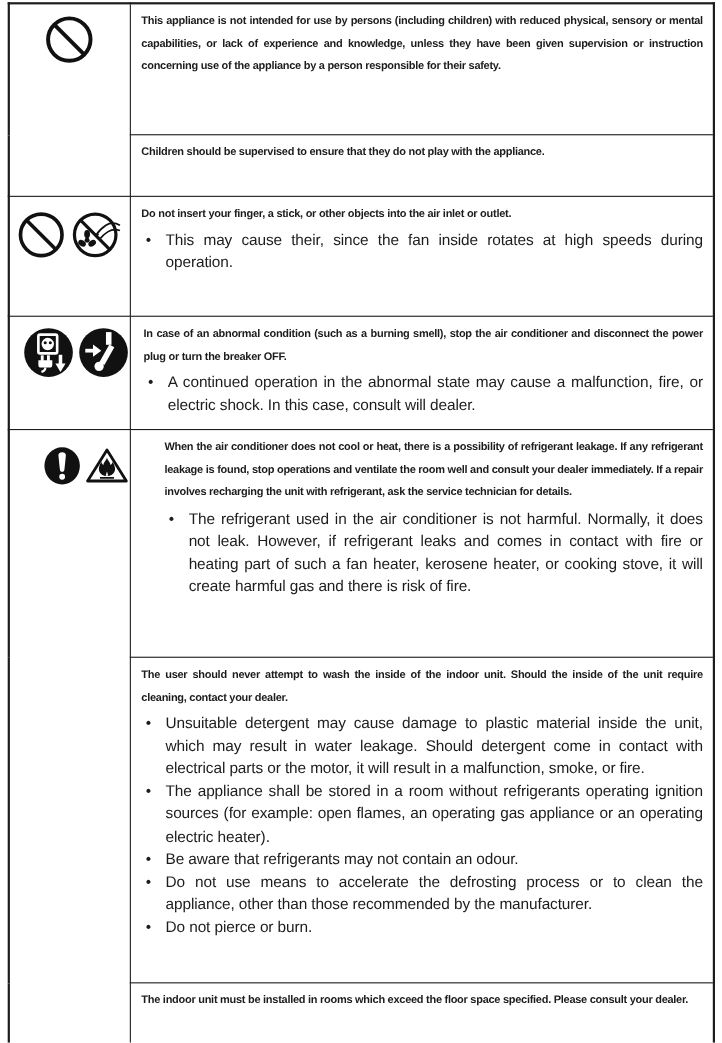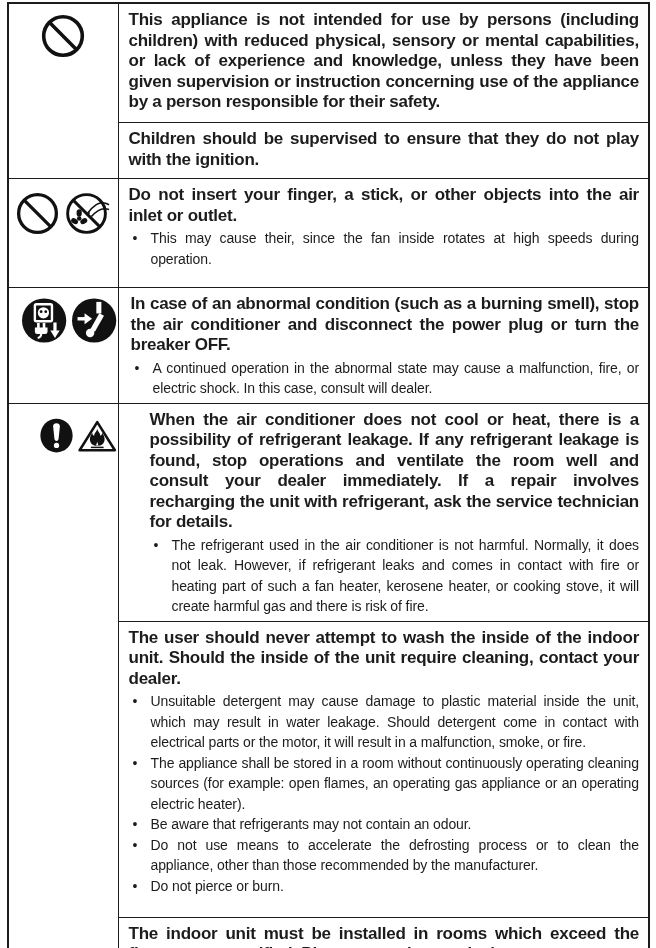--- a/index.html
+++ b/index.html
@@ -42,21 +42,21 @@
     justify-content: center;
     align-items: center;
     gap: 4px;
   }
   td.text-cell {
     padding: 6px 9px 4px 10px;
   }
   .statement {
     margin: 0;
     font-weight: 700;
-    font-size: 17px;
+    font-size: 10px;
     line-height: 20.5px;
     letter-spacing: -0.25px;
     text-align: justify;
     hyphens: auto;
   }
   .bullets { margin-top: 2px; }
   .bullet {
     display: flex;
     font-size: 14px;
     line-height: 20.5px;
@@ -98,21 +98,21 @@
             <circle cx="23" cy="23" r="19.3" fill="none" stroke="#111" stroke-width="3.6"></circle>
             <line x1="9.6" y1="9.6" x2="36.4" y2="36.4" stroke="#111" stroke-width="3.6"></line>
           </svg>
         </td>
         <td class="text-cell">
           <p class="statement">This appliance is not intended for use by persons (including children) with reduced physical, sensory or mental capabilities, or lack of experience and knowledge, unless they have been given supervision or instruction concerning use of the appliance by a person responsible for their safety.</p>
         </td>
       </tr>
       <tr class="r1b">
         <td class="text-cell">
-          <p class="statement">Children should be supervised to ensure that they do not play with the ignition.</p>
+          <p class="statement">Children should be supervised to ensure that they do not play with the appliance.</p>
         </td>
       </tr>
 
       <tr class="r2">
         <td class="icon-cell" style="padding-top:12px;">
           <div class="icon-pair">
             <svg width="45" height="45" viewBox="0 0 46 46">
               <circle cx="23" cy="23" r="19.3" fill="none" stroke="#111" stroke-width="3.4"></circle>
               <line x1="9.6" y1="9.6" x2="36.4" y2="36.4" stroke="#111" stroke-width="3.4"></line>
             </svg>
@@ -216,21 +216,21 @@
       <tr class="r4b">
         <td class="text-cell">
           <p class="statement">The user should never attempt to wash the inside of the indoor unit. Should the inside of the unit require cleaning, contact your dealer.</p>
           <div class="bullets">
             <div class="bullet">
               <span class="dot">•</span>
               <span class="btext">Unsuitable detergent may cause damage to plastic material inside the unit, which may result in water leakage. Should detergent come in contact with electrical parts or the motor, it will result in a malfunction, smoke, or fire.</span>
             </div>
             <div class="bullet">
               <span class="dot">•</span>
-              <span class="btext">The appliance shall be stored in a room without continuously operating cleaning sources (for example: open flames, an operating gas appliance or an operating electric heater).</span>
+              <span class="btext">The appliance shall be stored in a room without refrigerants operating ignition sources (for example: open flames, an operating gas appliance or an operating electric heater).</span>
             </div>
             <div class="bullet">
               <span class="dot">•</span>
               <span class="btext">Be aware that refrigerants may not contain an odour.</span>
             </div>
             <div class="bullet">
               <span class="dot">•</span>
               <span class="btext">Do not use means to accelerate the defrosting process or to clean the appliance, other than those recommended by the manufacturer.</span>
             </div>
             <div class="bullet">

